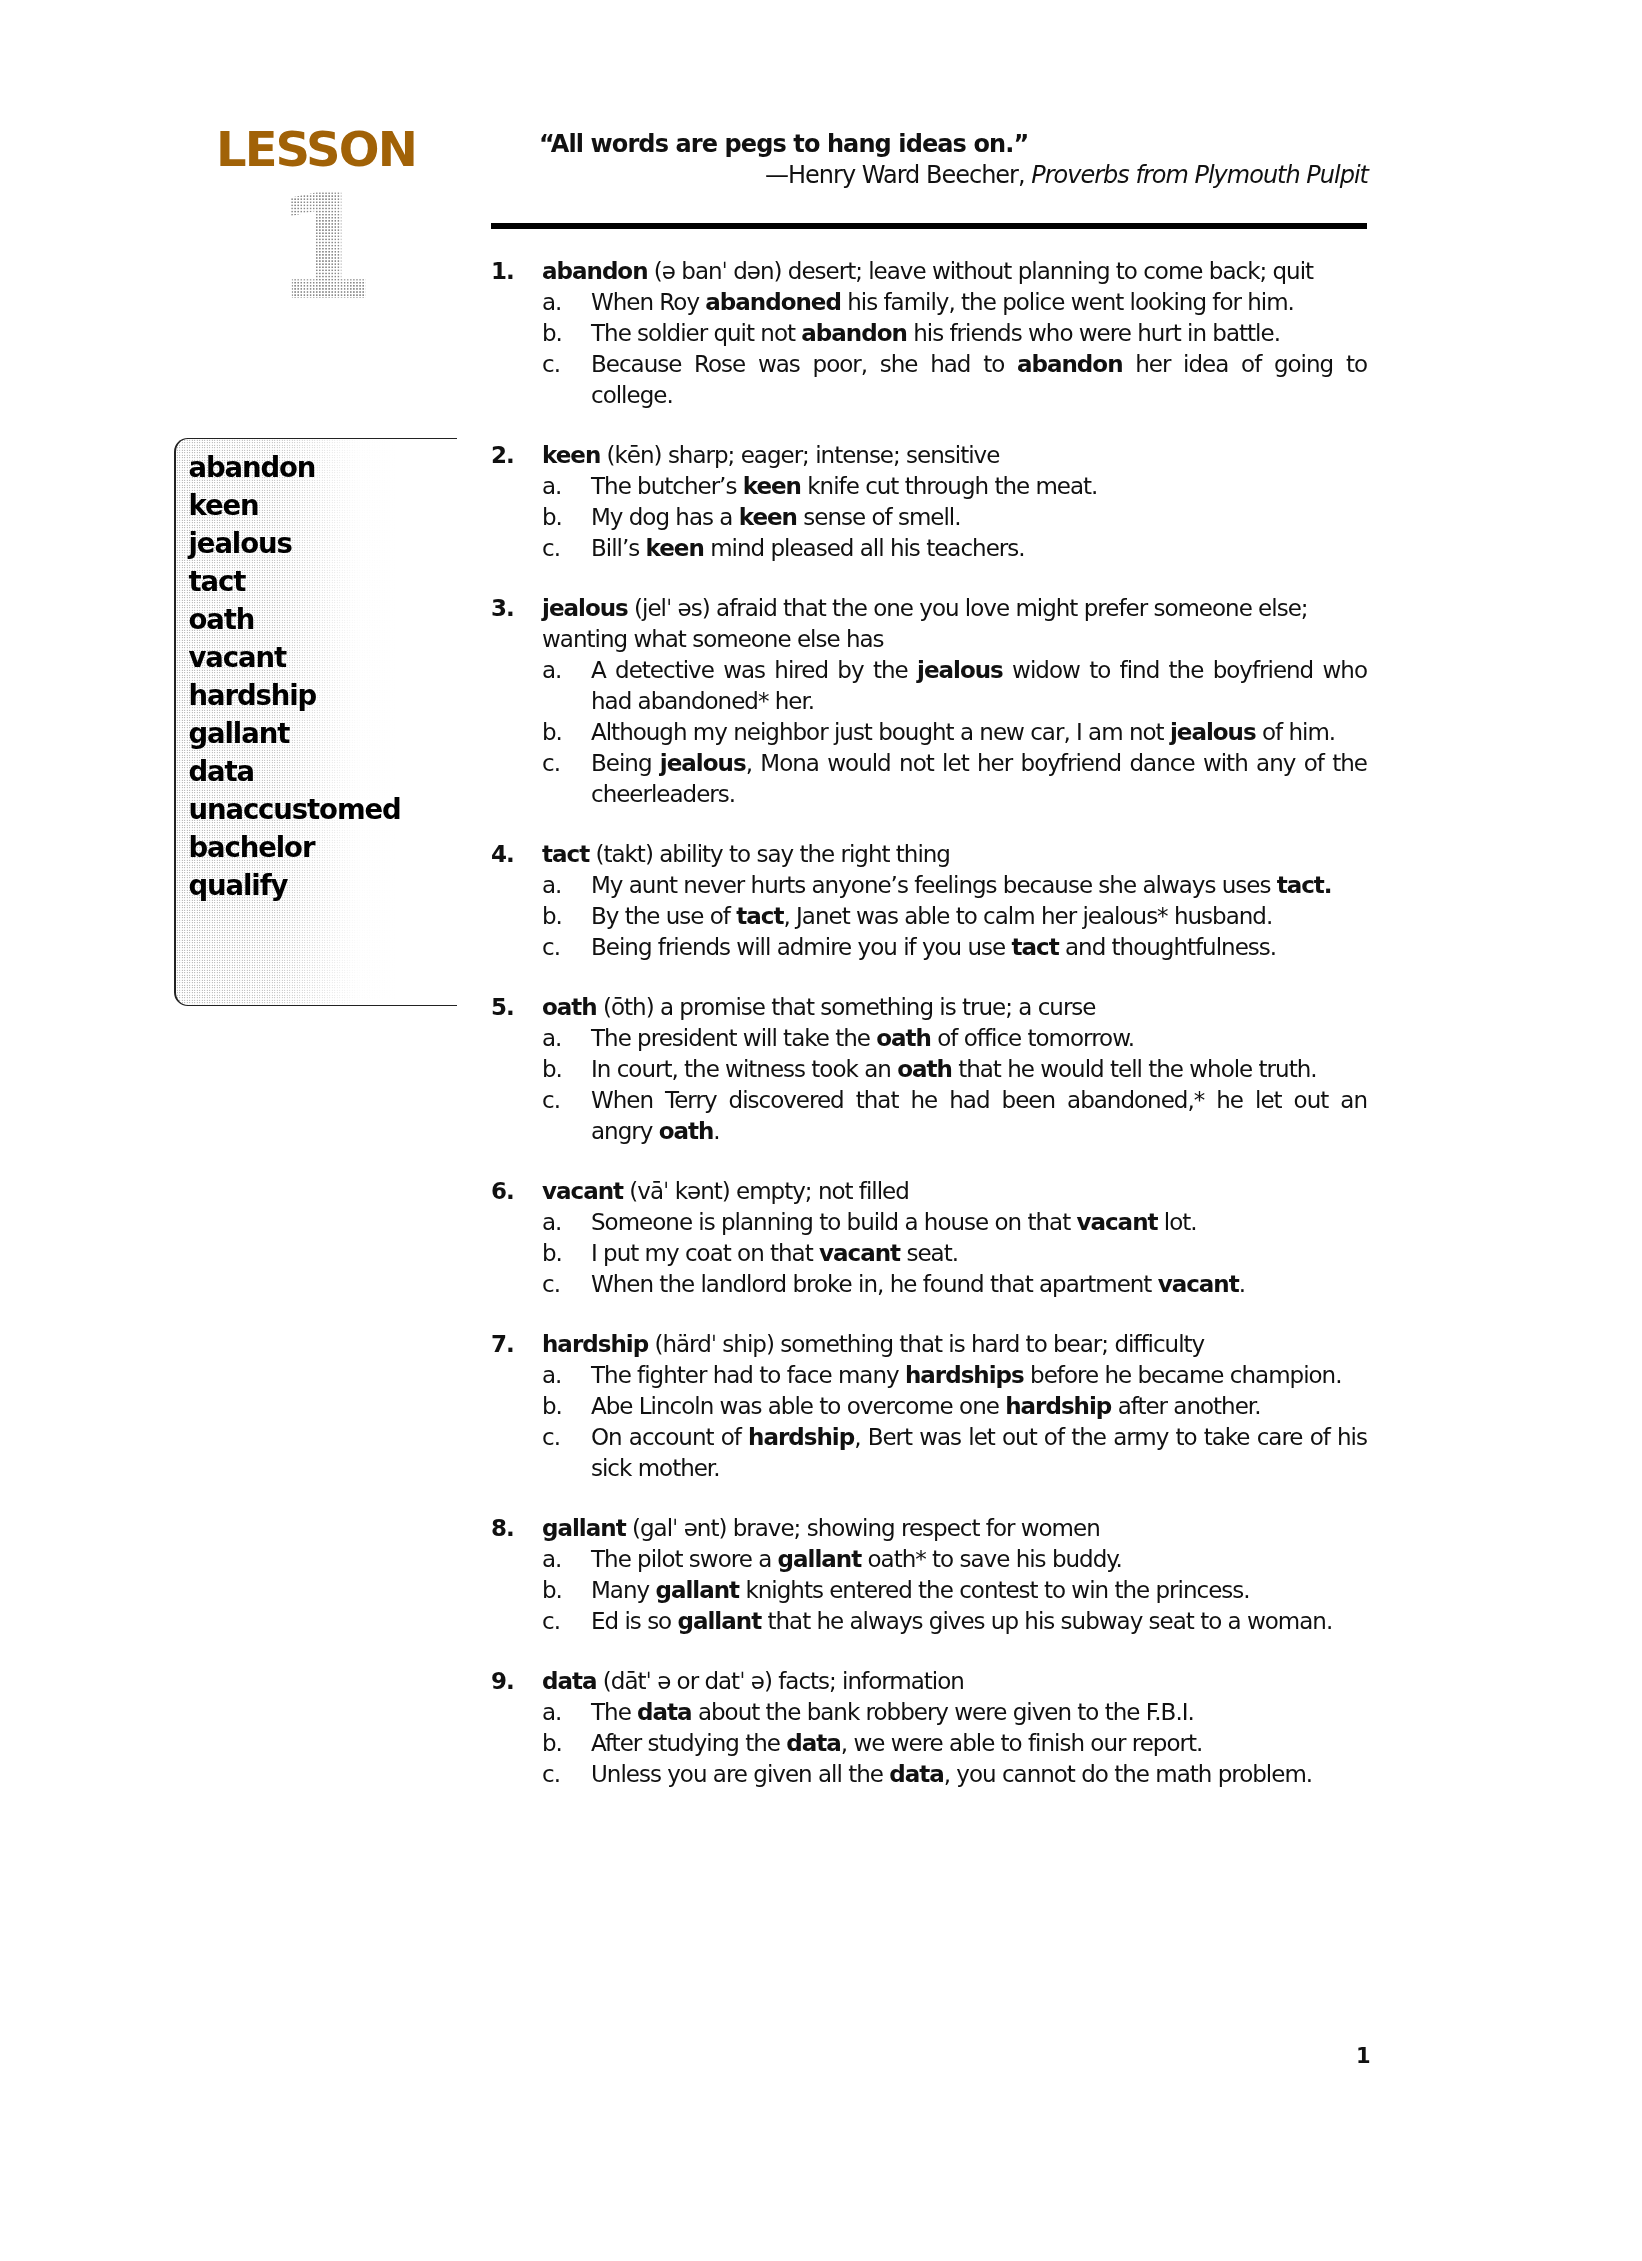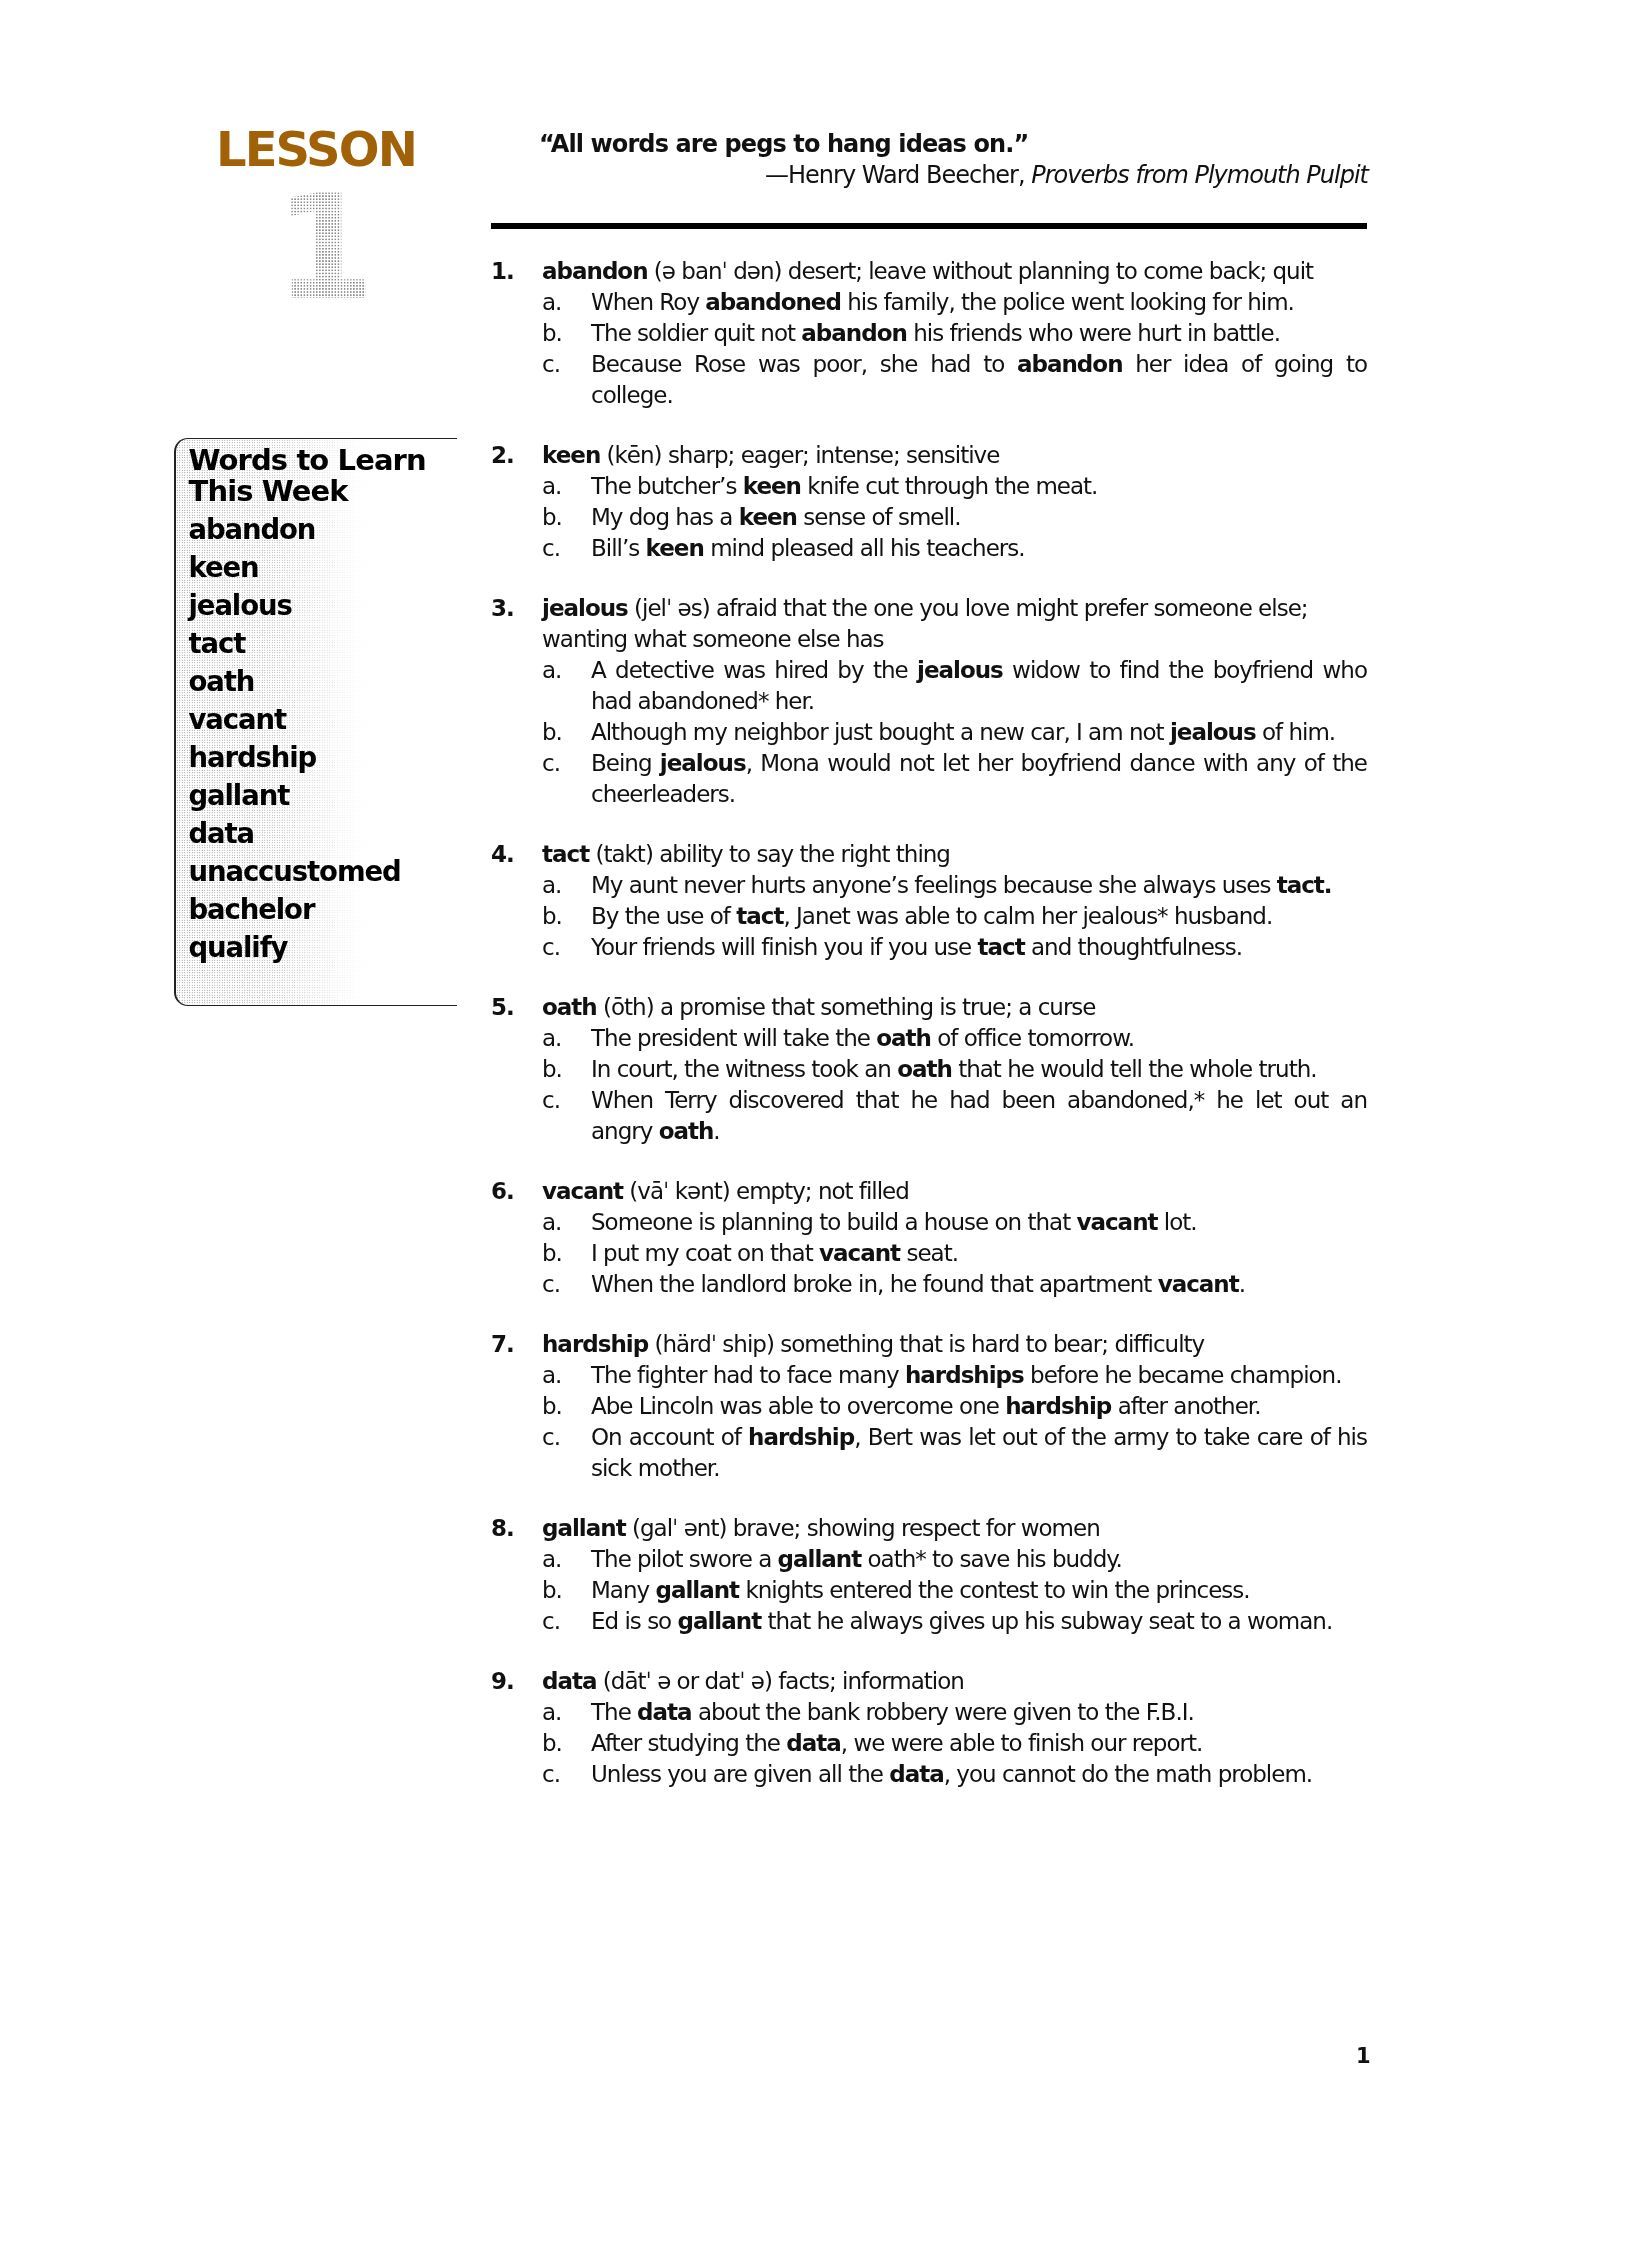--- a/index.html
+++ b/index.html
@@ -79,24 +79,20 @@
 <body>
 
 <div class="lesson-title">LESSON</div>
 <div class="lesson-number">1</div>
 
 <div class="quote">“All words are pegs to hang ideas on.”</div>
 <div class="attribution"><span>—Henry Ward Beecher, </span><span class="src">Proverbs from Plymouth Pulpit</span></div>
 <div class="rule"></div>
 
 <div class="sidebar-box">
-  <div class="sidebar-heading">
-    <div>Words to Learn</div>
-    <div>This Week</div>
-  </div>
   <ul class="sidebar-list" id="sidebar-list">
       <li>abandon</li>
       <li>keen</li>
       <li>jealous</li>
       <li>tact</li>
       <li>oath</li>
       <li>vacant</li>
       <li>hardship</li>
       <li>gallant</li>
       <li>data</li>
@@ -176,21 +172,21 @@
         <li class="example">
           <span class="ex-letter">a.</span>
           <span class="ex-text"><span>My aunt never hurts anyone’s feelings because she always uses </span><b>tact.</b><span></span></span>
         </li>
         <li class="example">
           <span class="ex-letter">b.</span>
           <span class="ex-text"><span>By the use of </span><b>tact</b><span>, Janet was able to calm her jealous* husband.</span></span>
         </li>
         <li class="example">
           <span class="ex-letter">c.</span>
-          <span class="ex-text"><span>Your friends will finish you if you use </span><b>tact</b><span> and thoughtfulness.</span></span>
+          <span class="ex-text"><span>Being friends will admire you if you use </span><b>tact</b><span> and thoughtfulness.</span></span>
         </li>
       </ul>
     </div>
     <div class="entry">
       <div class="entry-head">
         <span class="entry-num">5.</span>
         <span class="entry-text"><span class="word">oath</span><span> (ōth) </span><span>a promise that something is true; a curse</span></span>
       </div>
       <ul class="examples">
         <li class="example">

